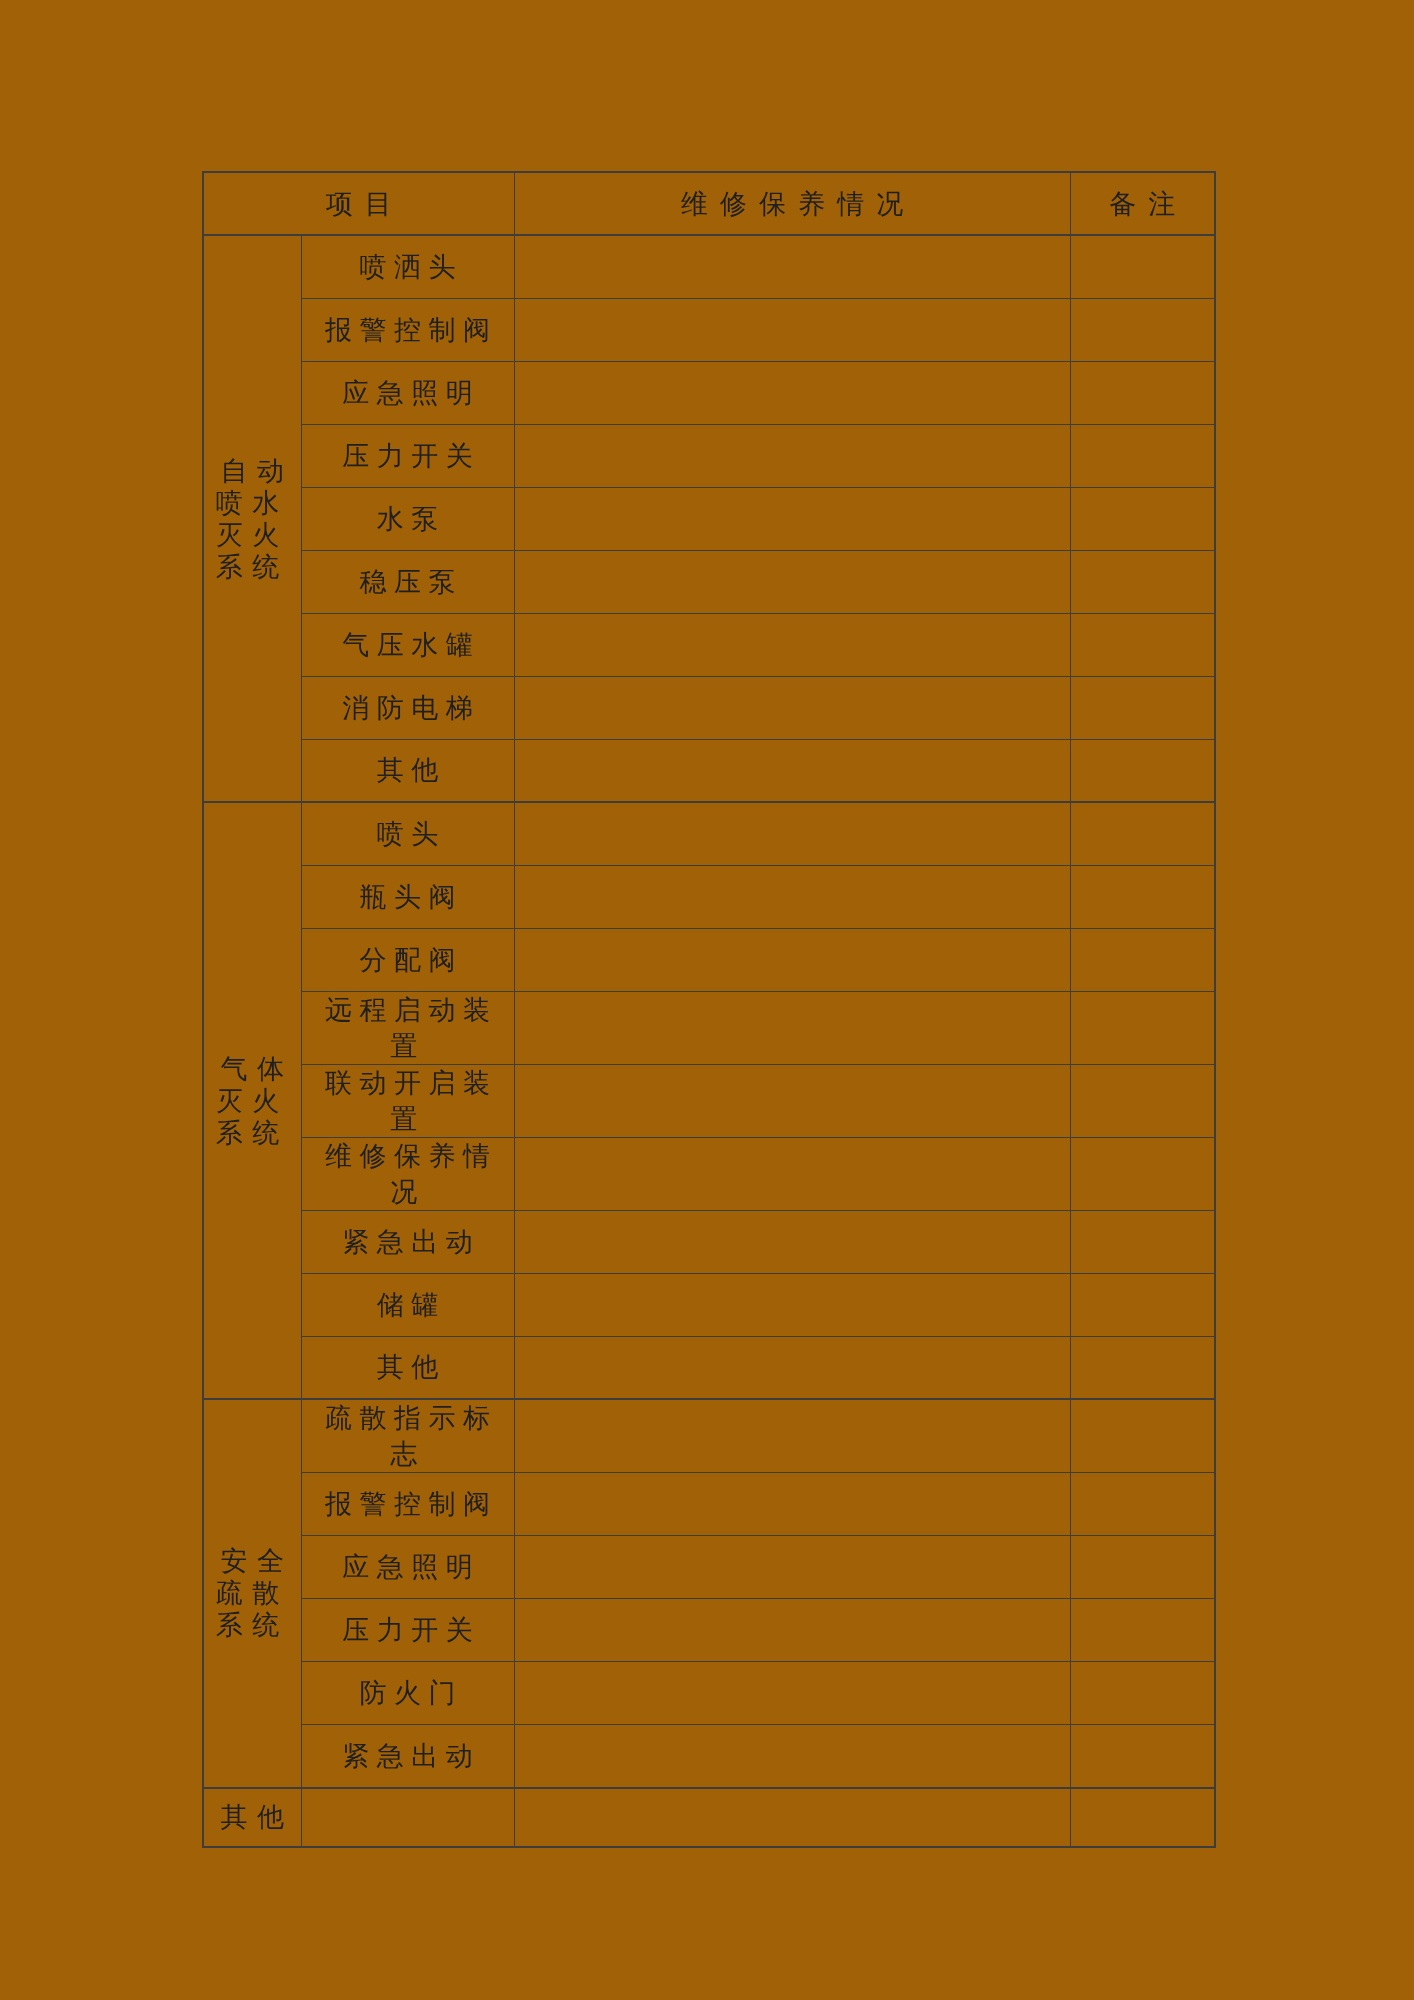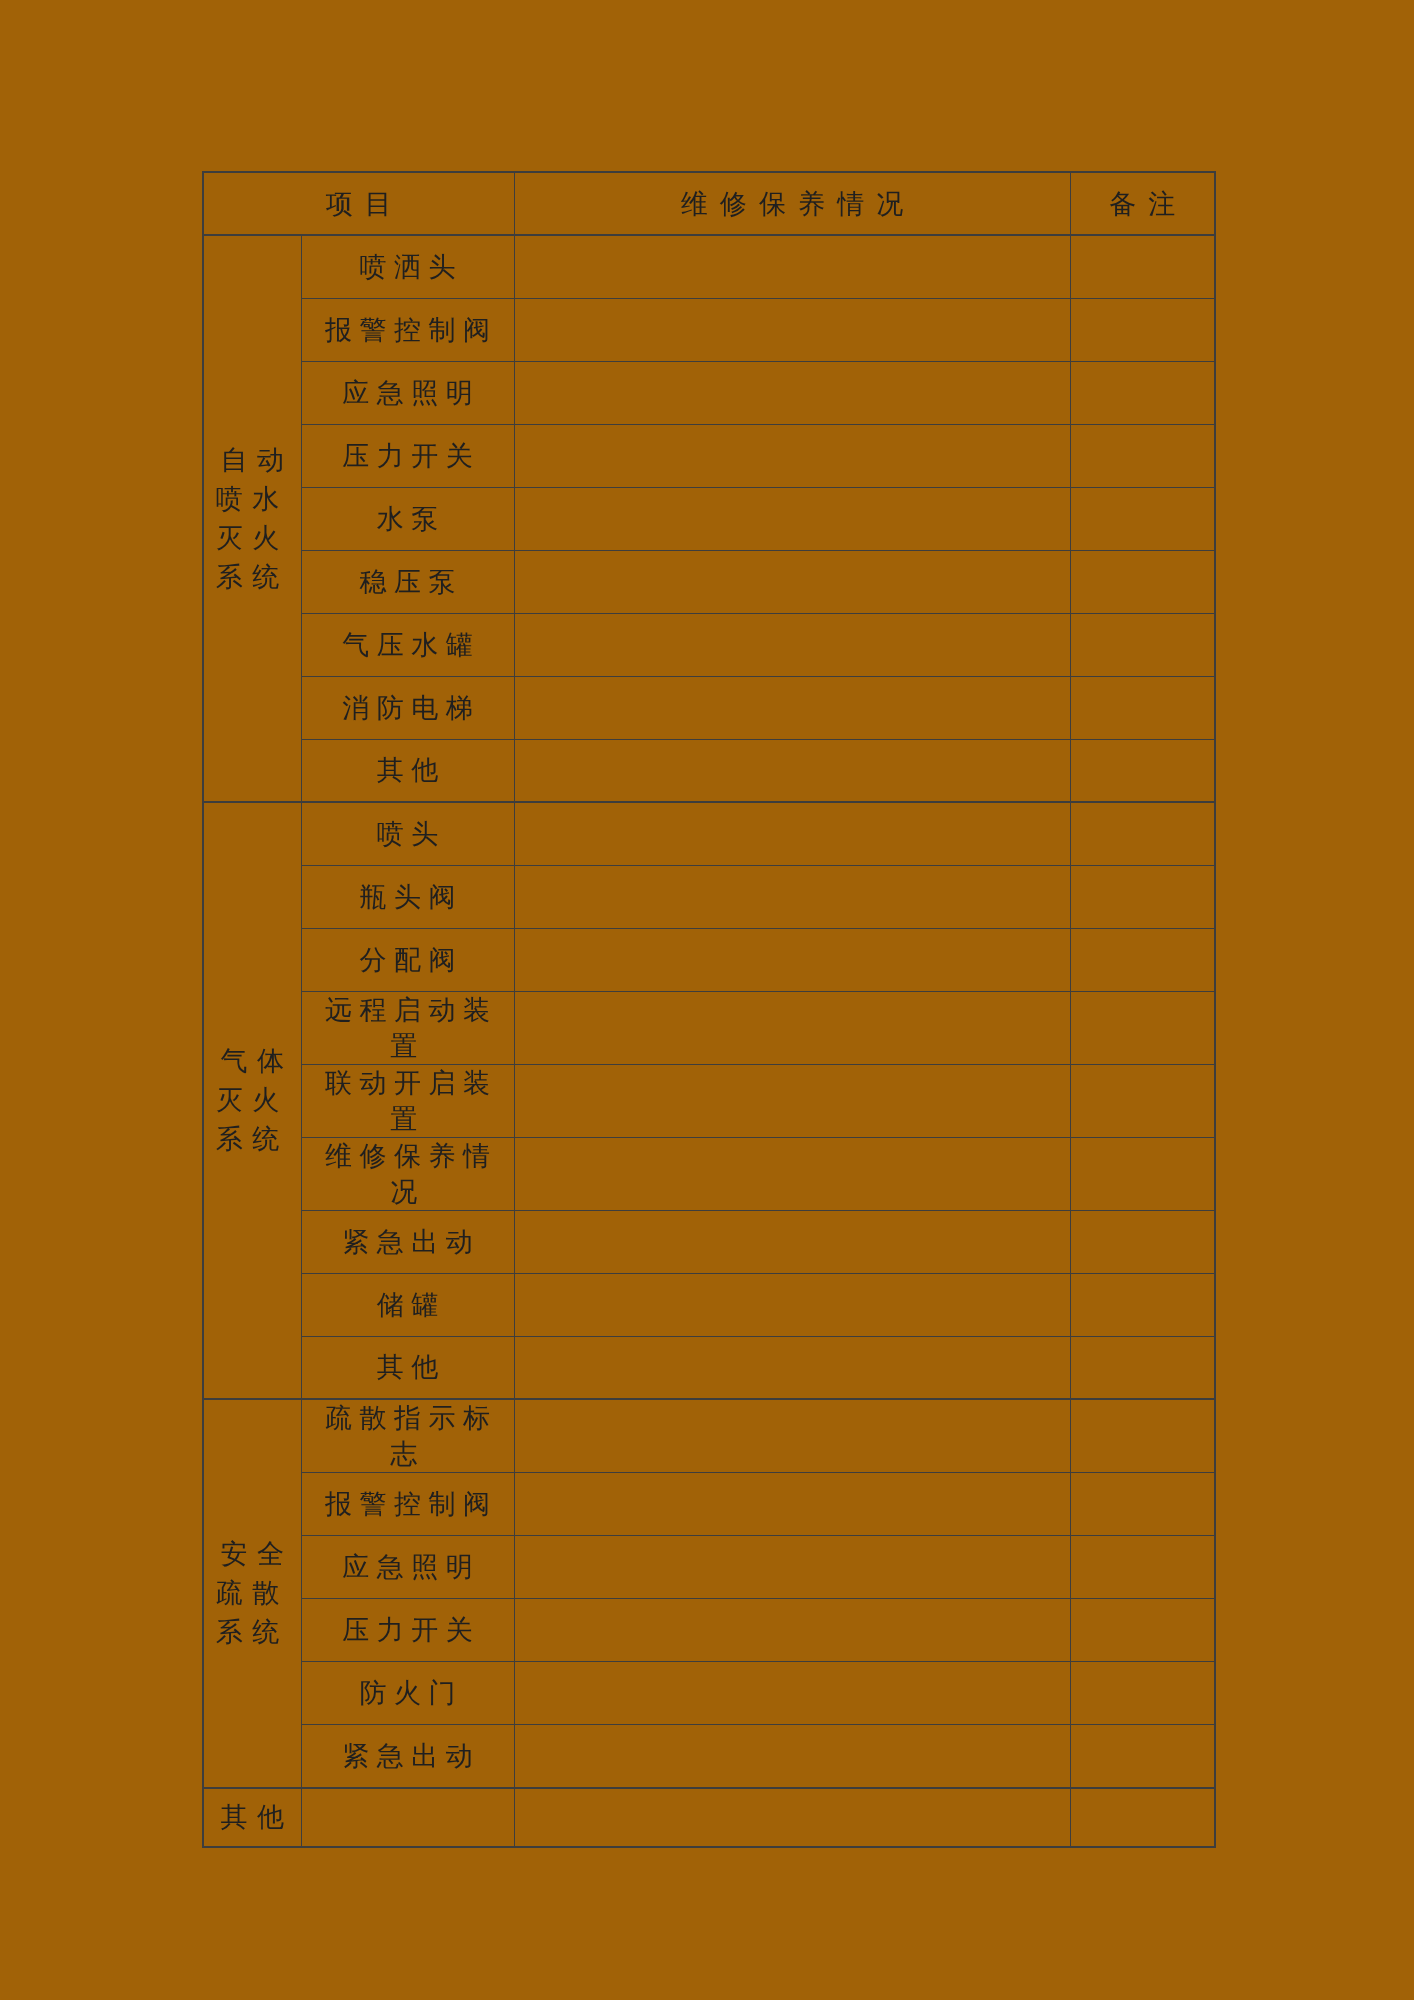--- a/index.html
+++ b/index.html
@@ -40,21 +40,21 @@
   tbody tr.last-row { height: 59px; }
   thead td.hdr {
     border-bottom-width: 2.2px;
     letter-spacing: 0.45em;
     text-indent: 0.45em;
   }
   tbody tr.group-start td { border-top-width: 2.2px; }
   td.group-label {
     letter-spacing: 0.35em;
     text-indent: 0.35em;
-    line-height: 39px;
+    line-height: 32px;
   }
   td.item-cell {
     letter-spacing: 0.28em;
     text-indent: 0.28em;
   }
 </style>
 </head>
 <body>
 
 <div class="page">

